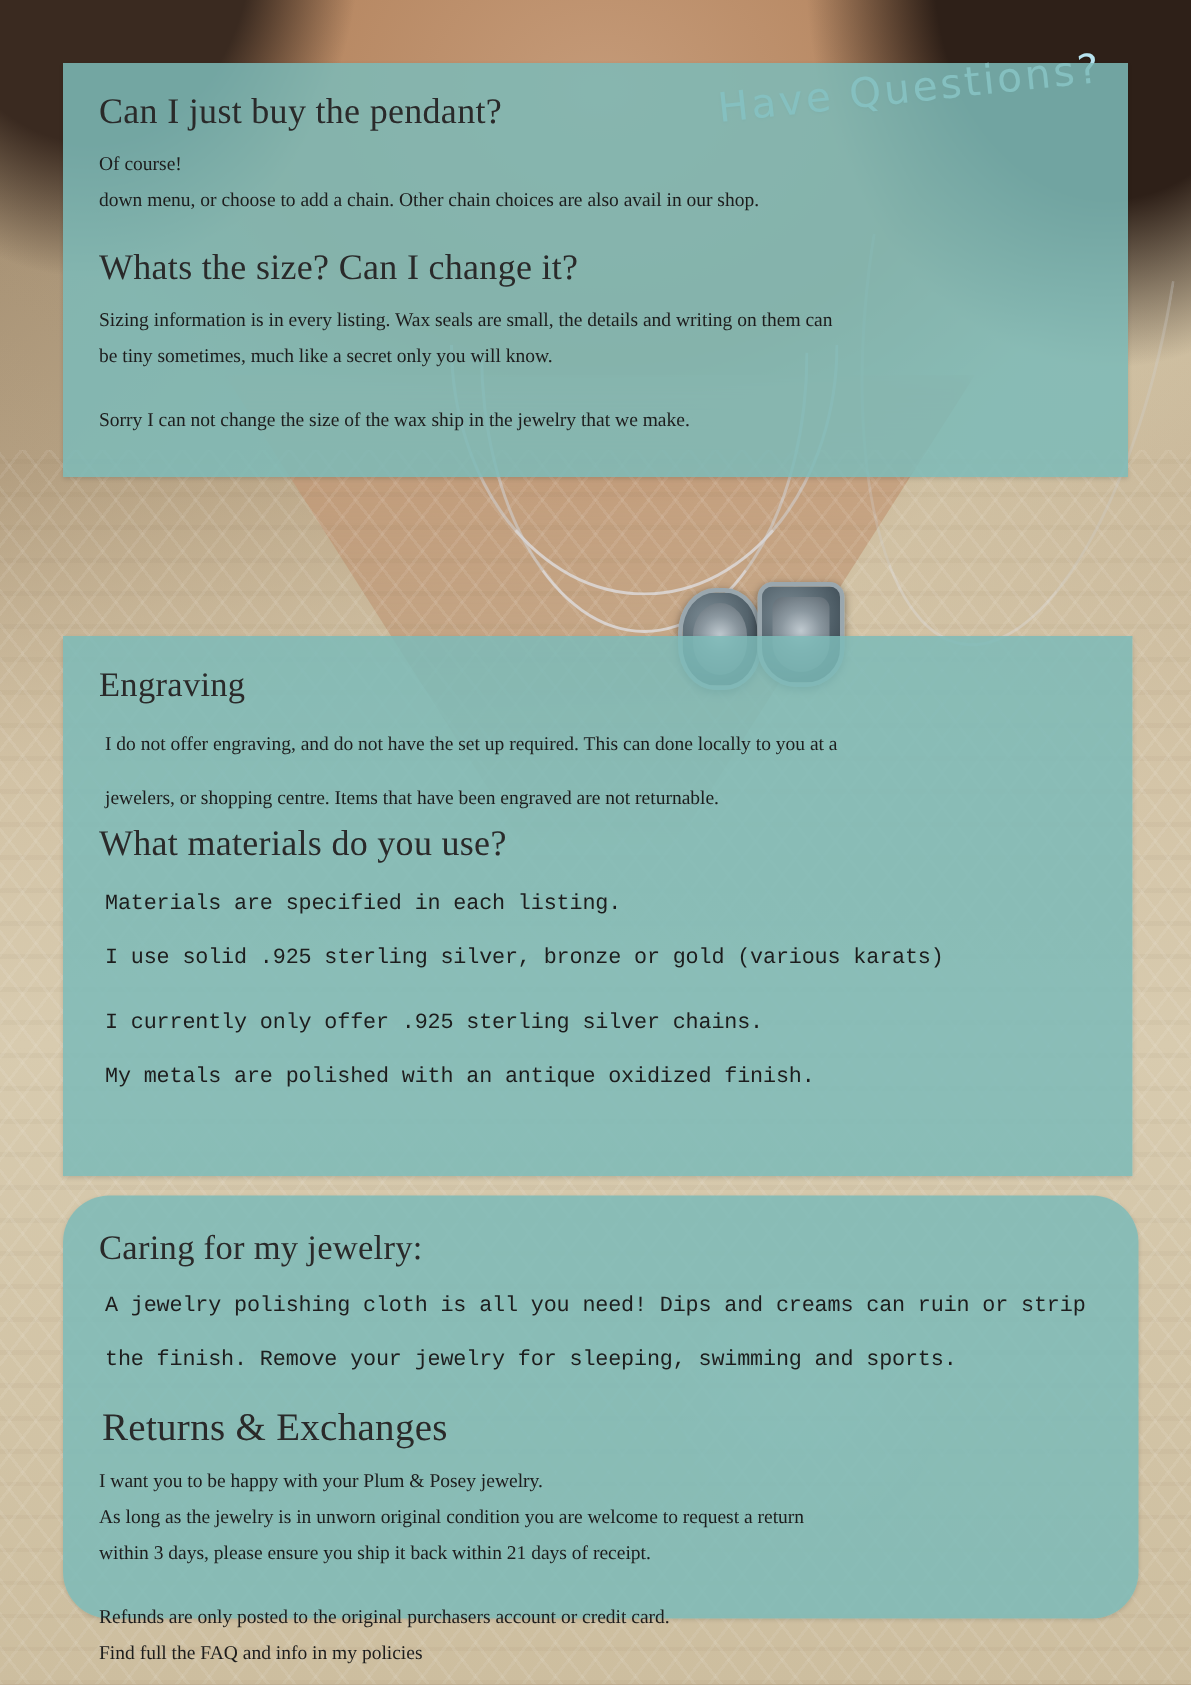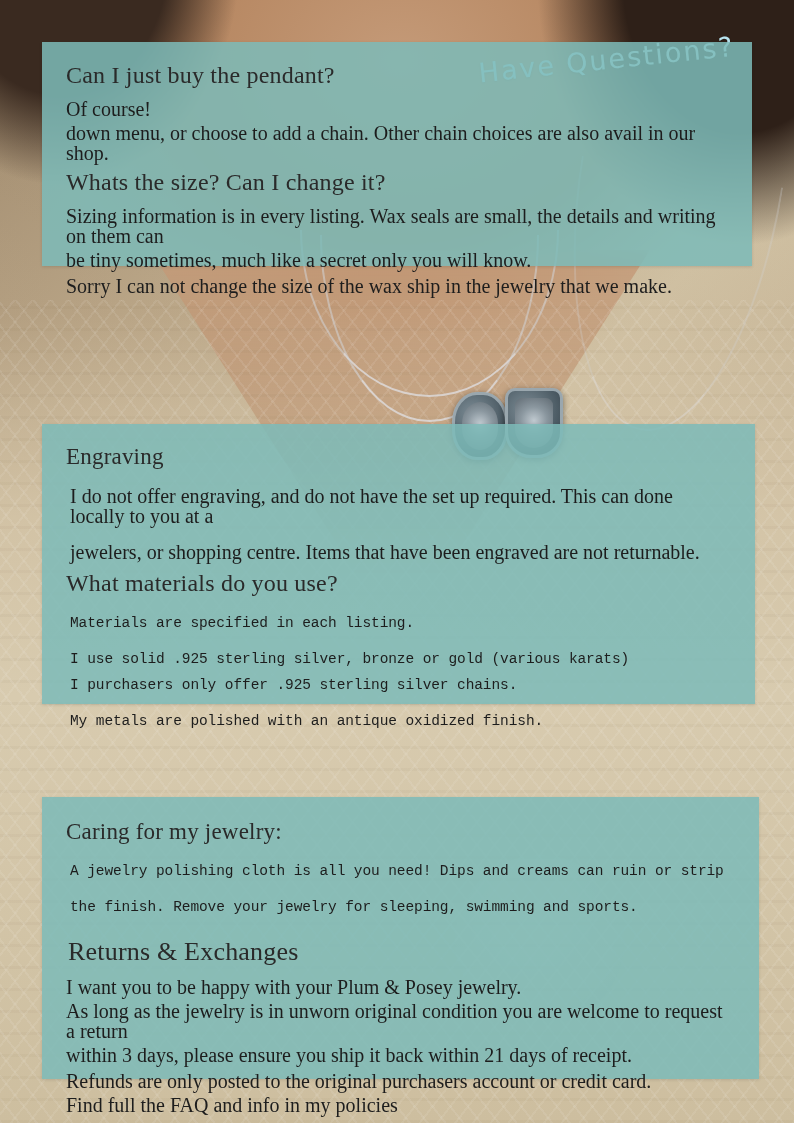--- a/index.html
+++ b/index.html
@@ -87,46 +87,46 @@
     pointer-events: none;
   }
 
   
   .panel {
     position: absolute;
     background: rgba(125,186,184,0.86);
     box-shadow: 0 1px 3px rgba(0,0,0,0.12);
     box-sizing: border-box;
   }
-  .panel-faq      { left: 42px;  top: 42px;   width: 710px; height: 224px; padding: 20px 24px; }
-  .panel-materials{ left: 42px;  top: 424px;  width: 713px; height: 280px; padding: 10px 24px; }
-  .panel-care     { left: 42px;  top: 797px;  width: 717px; height: 282px; padding: 12px 24px; }
+  .panel-faq      { left: 42px;  top: 42px;   width: 710px; height: 276px; padding: 20px 24px; }
+  .panel-materials{ left: 42px;  top: 424px;  width: 713px; height: 360px; padding: 10px 24px; }
+  .panel-care     { left: 42px;  top: 797px;  width: 717px; height: 282px; padding: 12px 24px; border-radius: 31px; }
 
   h2 {
     margin: 0 0 10px 0;
     font-family: "Liberation Serif", serif;
     font-size: 24px;
     font-weight: normal;
     color: #2a2a2a;
     letter-spacing: .2px;
   }
   p {
     margin: 0 0 4px 0;
-    font-size: 20px;
+    font-size: 13px;
     line-height: 20px;
     color: #1d1d1d;
   }
   .mono {
     font-family: "Liberation Mono", monospace;
     font-size: 14.5px;
     line-height: 20px;
     letter-spacing: -0.1px;
   }
   .indent { padding-left: 4px; margin-top: 16px; }
-  .gap-top { margin-top: 6px; }
+  .gap-top { margin-top: 23px; }
   .gap-top-sm { margin-top: 10px; }
 
   
   .have-questions {
     position: absolute;
     left: 478px;
     top: 44px;
     font-family: "DejaVu Sans", sans-serif;
     font-size: 27px;
     color: #b7e3ef;
@@ -172,21 +172,21 @@
 </div>
 
 <div class="panel panel-materials">
   <h2 class="hdr-engraving gap-top-sm">Engraving</h2>
   <p class="indent">I do not offer engraving, and do not have the set up required.  This can done locally to you at a</p>
   <p class="indent">jewelers, or shopping centre.  Items that have been engraved are not returnable.</p>
 
   <h2 class="hdr-materials">What materials do you use?</h2>
   <p class="mono indent">Materials are specified in each listing.</p>
   <p class="mono indent">I use solid .925 sterling silver, bronze or gold (various karats)</p>
-  <p class="mono indent gap-top">I purchasers only offer .925 sterling silver chains.</p>
+  <p class="mono indent gap-top">I currently only offer .925 sterling silver chains.</p>
   <p class="mono indent">My metals are polished with an antique oxidized finish.</p>
 </div>
 
 <div class="panel panel-care">
   <h2 class="hdr-care gap-top-sm">Caring for my jewelry:</h2>
   <p class="mono indent">A jewelry polishing cloth is all you need!  Dips and creams can ruin or strip</p>
   <p class="mono indent">the finish.  Remove your jewelry for sleeping, swimming and sports.</p>
 
   <h2 class="hdr-returns">Returns &amp; Exchanges</h2>
   <p>I want you to be happy with your Plum &amp; Posey jewelry.</p>

